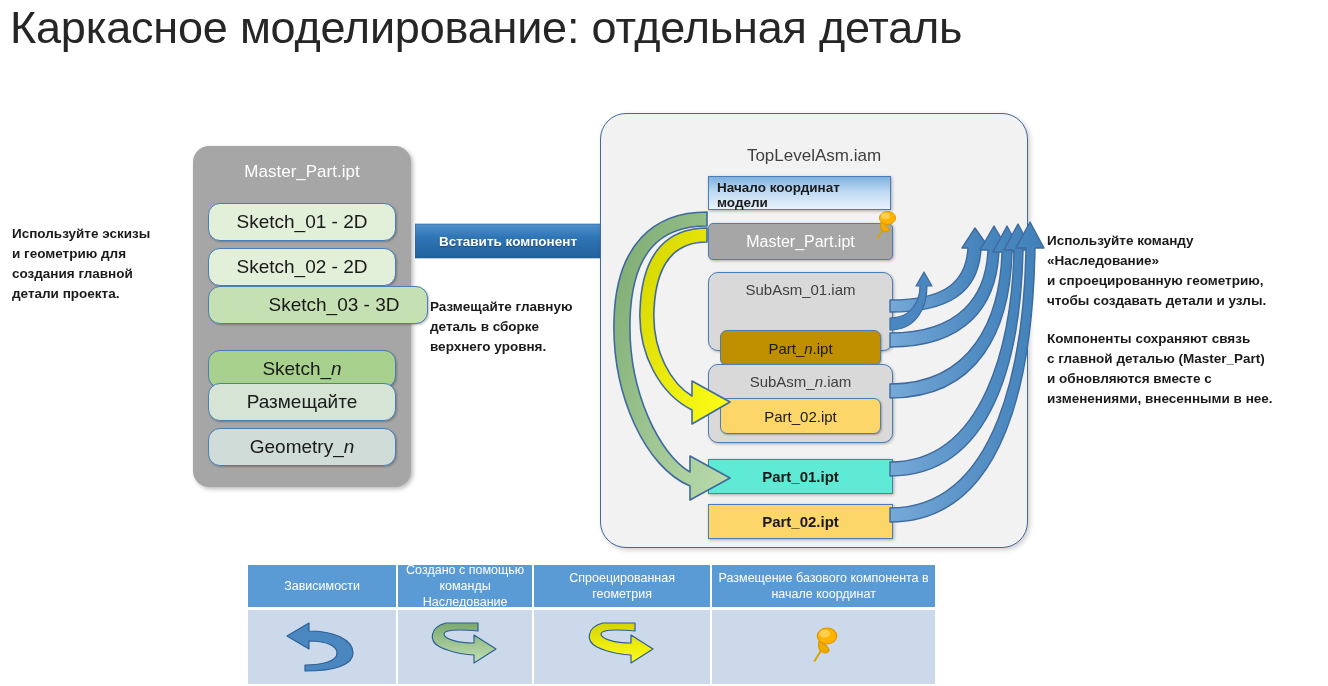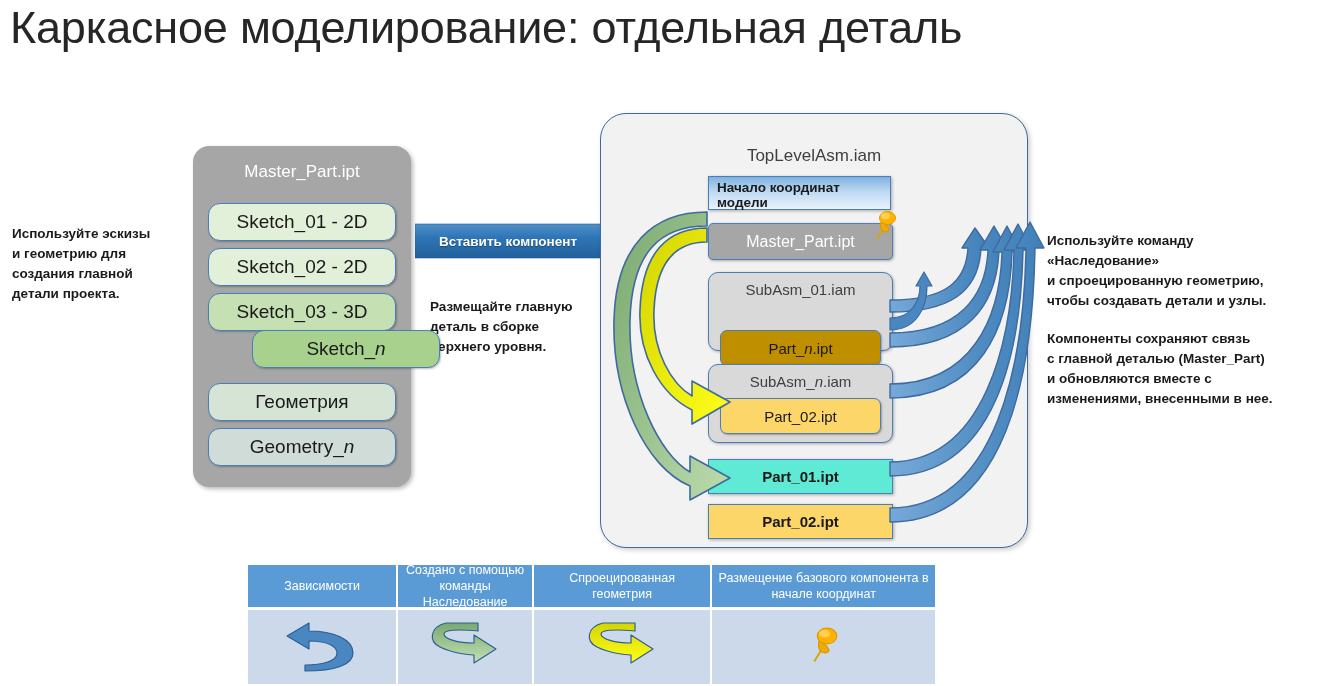--- a/index.html
+++ b/index.html
@@ -159,29 +159,29 @@
 
   <div class="master-panel">
     <div class="master-panel-title">Master_Part.ipt</div>
 
     <div class="sk-box" style="top:57px;background:#e2efd9;">
       <span>Sketch_01 - 2D</span>
     </div>
     <div class="sk-box" style="top:102px;background:#e2efd9;">
       <span>Sketch_02 - 2D</span>
     </div>
-    <div class="sk-box" style="top:147px;background:#c5e0b3;">
+    <div class="sk-box" style="top:140px;background:#c5e0b3;padding-left:32px;">
       <span>Sketch_03 - 3D</span>
     </div>
-    <div class="sk-box" style="top:184px;background:#a9d18e;margin-left:44px;">
+    <div class="sk-box" style="top:204px;background:#a9d18e;">
       <span>Sketch_</span>
         <i>n</i>
     </div>
     <div class="sk-box" style="top:237px;background:#d6e4d6;">
-      <span>Геометрия</span>
+      <span>Размещайте</span>
     </div>
     <div class="sk-box" style="top:282px;background:#cfdcd8;">
       <span>Geometry_</span>
         <i>n</i>
     </div>
   </div>
 
   <div class="insert-arrow">
     <svg width="222" height="44" viewBox="0 0 222 44" xmlns="http://www.w3.org/2000/svg">
       <defs>

